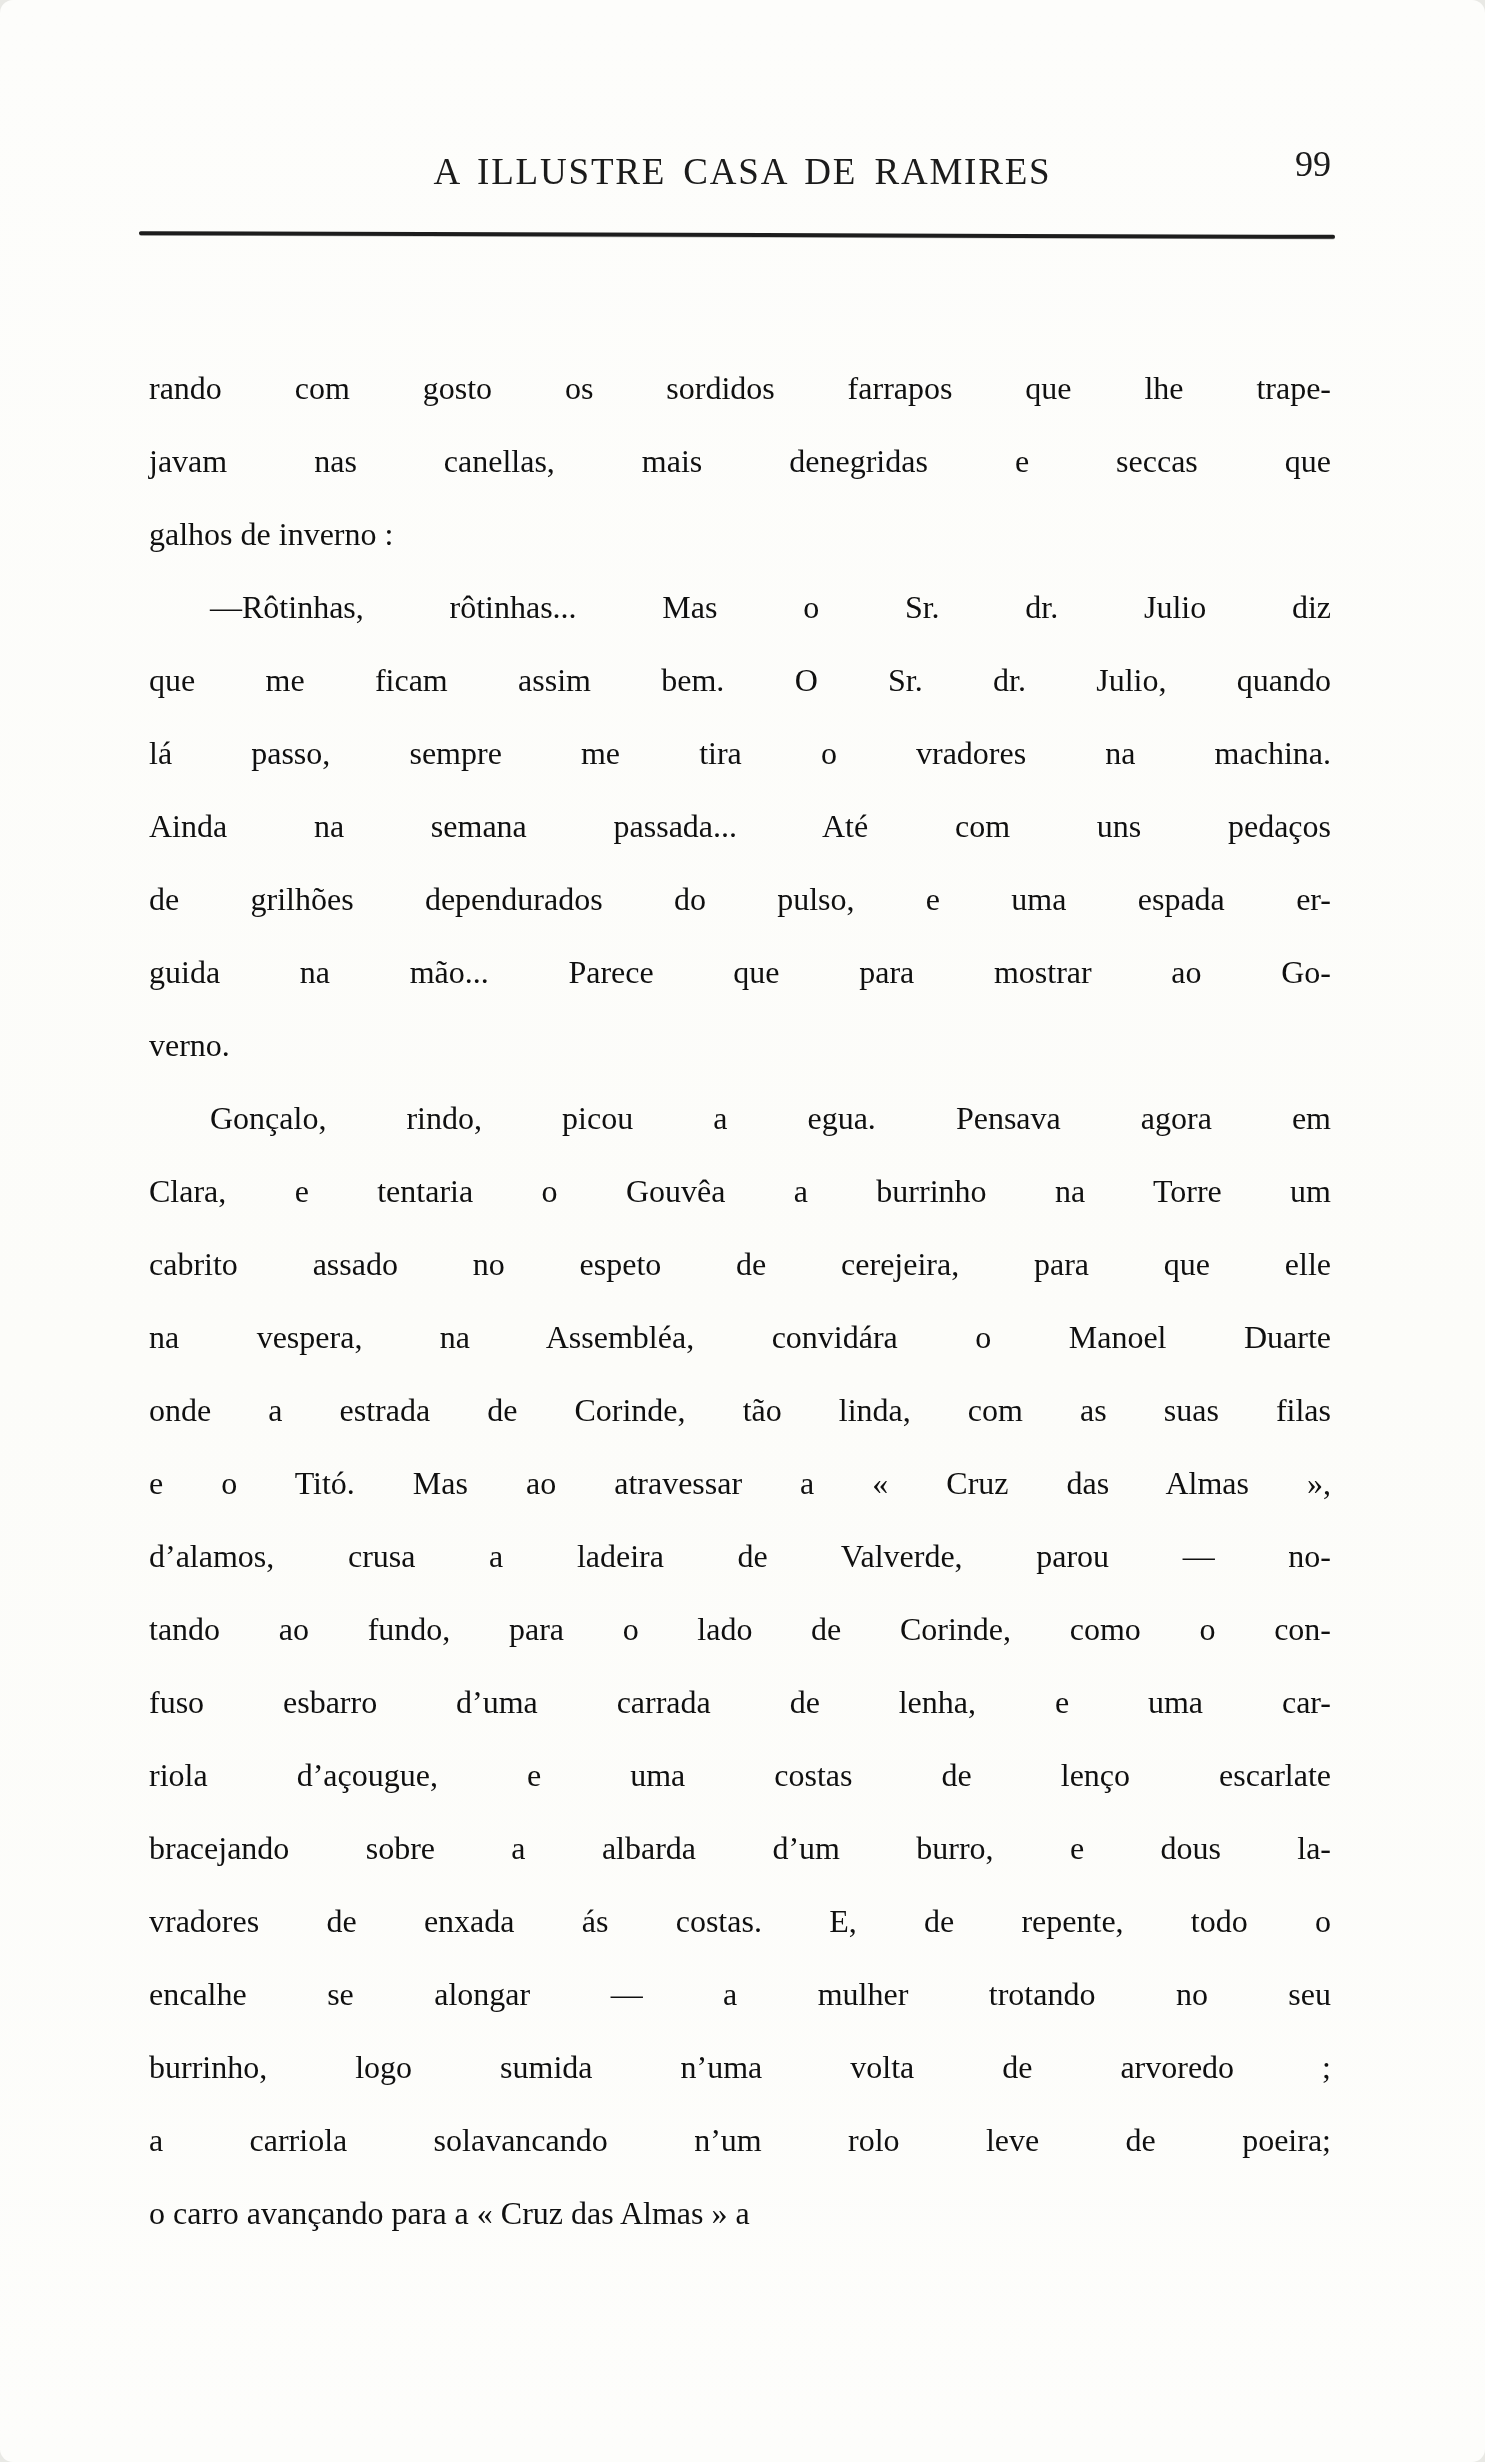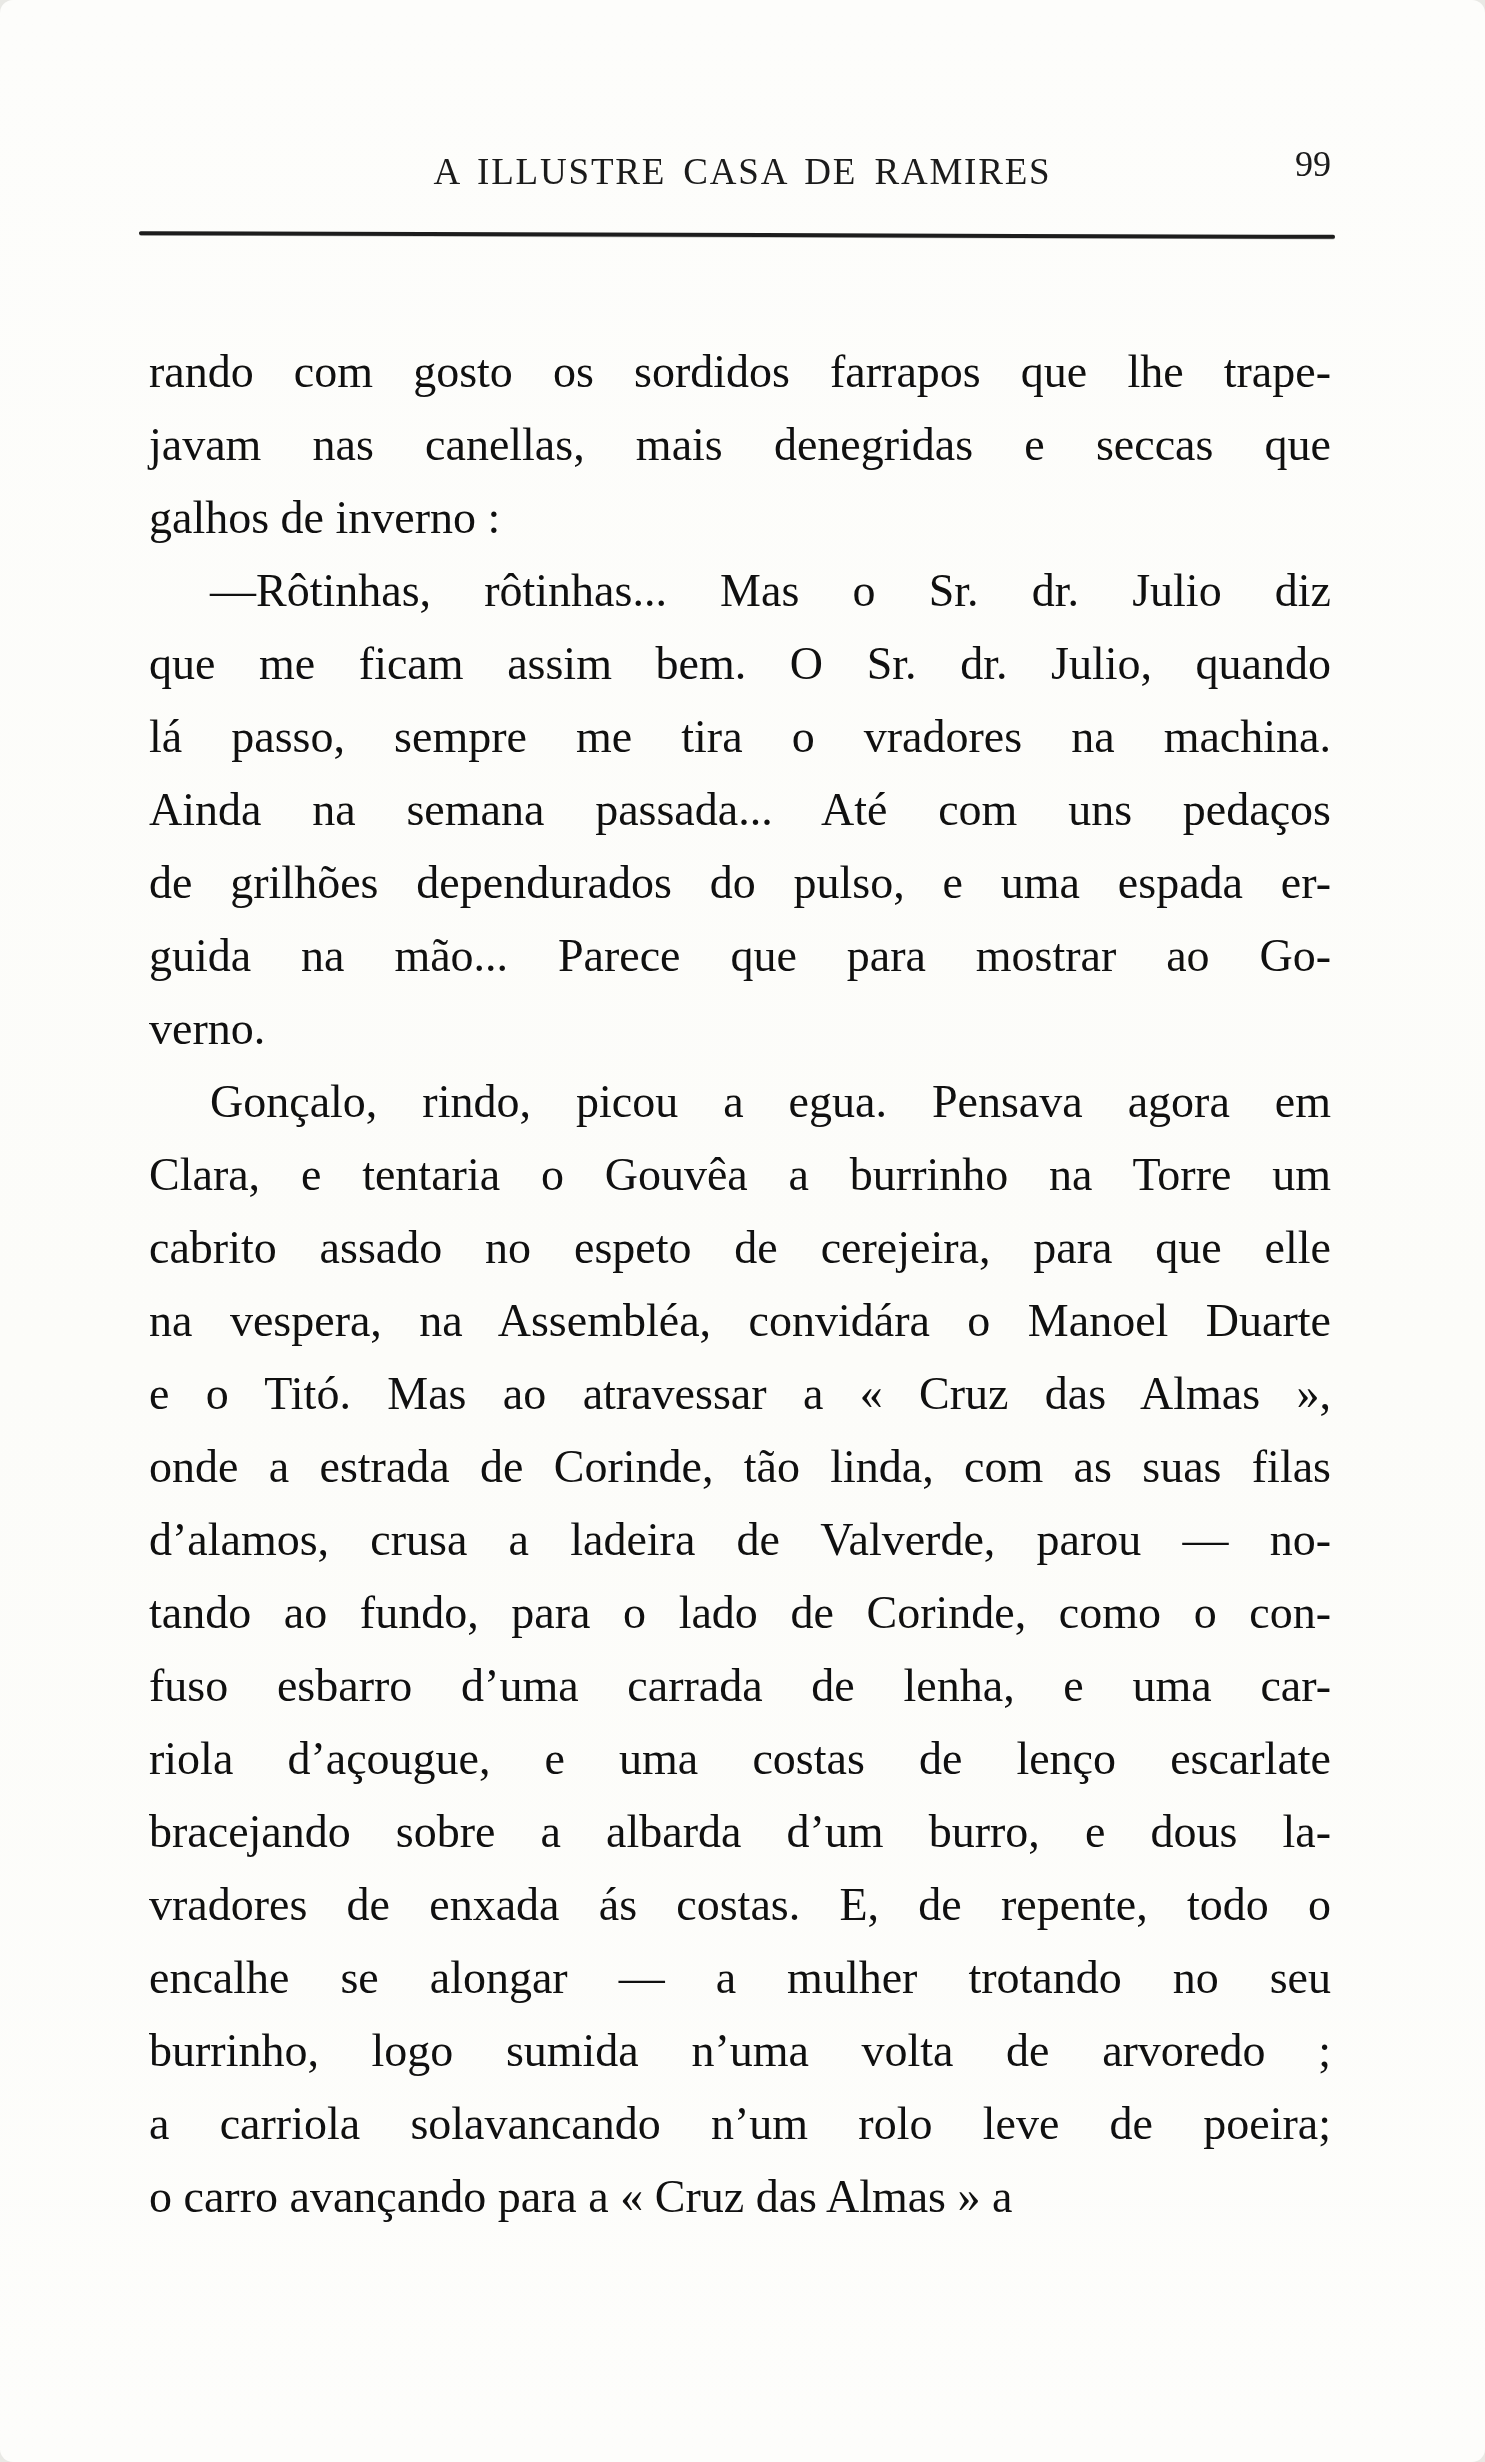--- a/index.html
+++ b/index.html
@@ -43,24 +43,24 @@
     left: 139px;
     width: 1196px;
     height: 3.7px;
     background: #1d1d1d;
     border-radius: 1.8px;
     transform: rotate(0.18deg);
     box-shadow: 0 0.6px 0 rgba(20,20,20,0.25);
   }
   .body-text {
     position: absolute;
-    top: 335px;
+    top: 352px;
     left: 149px;
     width: 1182px;
-    font-size: 46px;
+    font-size: 32px;
     line-height: 73px;
     color: #101010;
   }
   .line {
     text-align: justify;
     text-align-last: justify;
   }
   .line.indent {
     text-indent: 61px;
   }
@@ -88,22 +88,22 @@
     <div class="line">que me ficam assim bem. O Sr. dr. Julio, quando</div>
     <div class="line">lá passo, sempre me tira o vradores na machina.</div>
     <div class="line">Ainda na semana passada... Até com uns pedaços</div>
     <div class="line">de grilhões dependurados do pulso, e uma espada er-</div>
     <div class="line">guida na mão... Parece que para mostrar ao Go-</div>
     <div class="line para-end">verno.</div>
     <div class="line indent">Gonçalo, rindo, picou a egua. Pensava agora em</div>
     <div class="line">Clara, e tentaria o Gouvêa a burrinho na Torre um</div>
     <div class="line">cabrito assado no espeto de cerejeira, para que elle</div>
     <div class="line">na vespera, na Assembléa, convidára o Manoel Duarte</div>
+    <div class="line">onde a estrada de Corinde, tão linda, com as suas filas</div>
     <div class="line">e o Titó. Mas ao atravessar a « Cruz das Almas »,</div>
-    <div class="line">onde a estrada de Corinde, tão linda, com as suas filas</div>
     <div class="line">d’alamos, crusa a ladeira de Valverde, parou — no-</div>
     <div class="line">tando ao fundo, para o lado de Corinde, como o con-</div>
     <div class="line">fuso esbarro d’uma carrada de lenha, e uma car-</div>
     <div class="line">riola d’açougue, e uma costas de lenço escarlate</div>
     <div class="line">bracejando sobre a albarda d’um burro, e dous la-</div>
     <div class="line">vradores de enxada ás costas. E, de repente, todo o</div>
     <div class="line">encalhe se alongar — a mulher trotando no seu</div>
     <div class="line">burrinho, logo sumida n’uma volta de arvoredo ;</div>
     <div class="line">a carriola solavancando n’um rolo leve de poeira;</div>
     <div class="line para-end">o carro avançando para a « Cruz das Almas » a</div>

